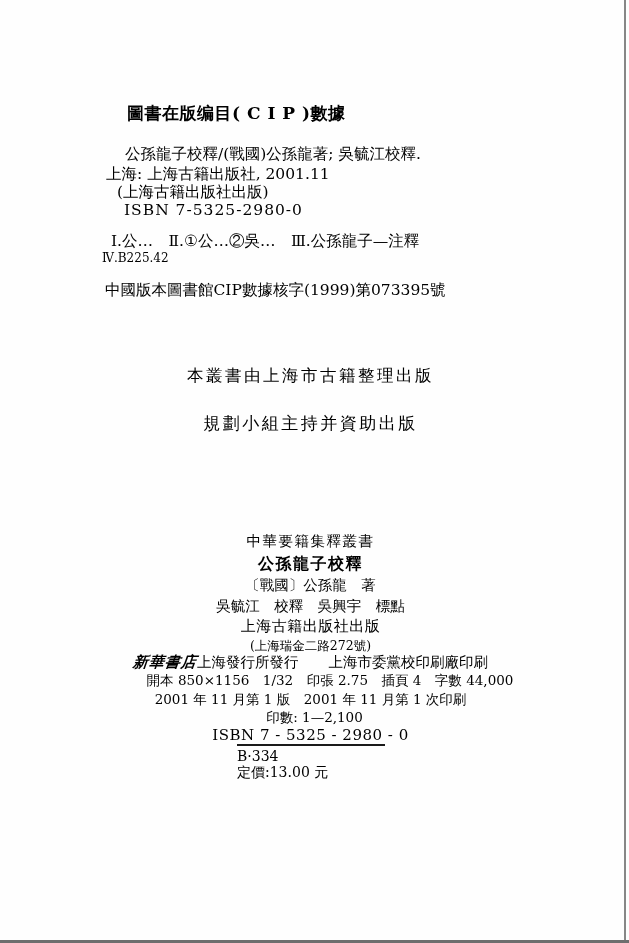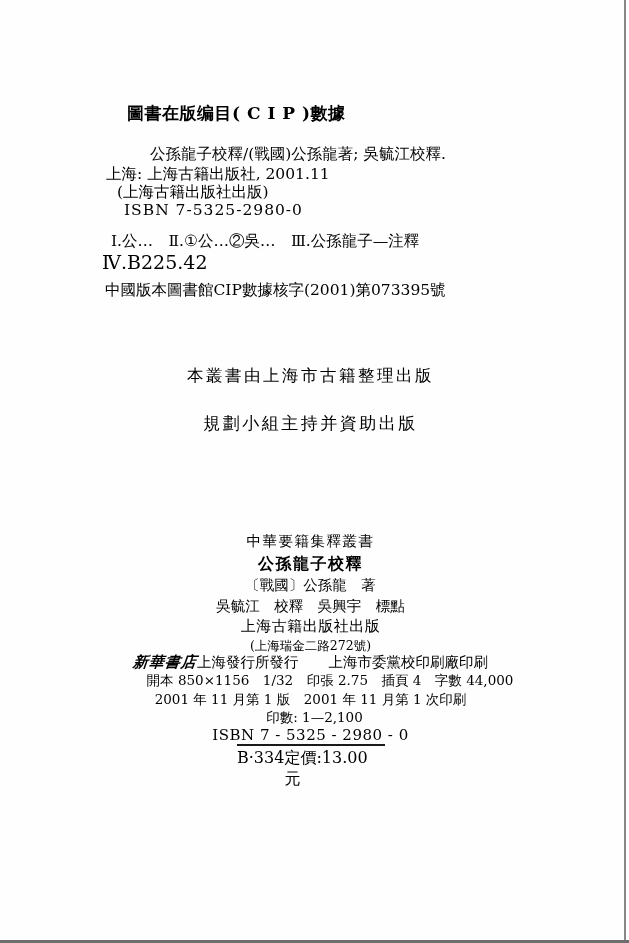--- a/index.html
+++ b/index.html
@@ -9,26 +9,26 @@
     background:#fefefe;
     overflow:hidden;
     font-family:"DejaVu Serif","Liberation Serif",serif;
     color:#000000;
   }
   .abs{position:absolute;white-space:nowrap;}
   .ctr{position:absolute;left:0;right:8px;text-align:center;white-space:nowrap;}
 
   
   .cip-header{left:127px;top:102px;font-size:17px;font-weight:bold;letter-spacing:.5px;}
-  .cip-entry1{left:150px;top:144px;font-size:15.5px;}
+  .cip-entry1{left:125px;top:144px;font-size:15.5px;}
   .cip-entry2{left:106px;top:164px;font-size:15.5px;}
   .cip-entry3{left:117px;top:182px;font-size:15.5px;}
   .cip-entry4{left:124px;top:201px;font-size:15.5px;letter-spacing:1px;}
   .cip-class1{left:111px;top:231px;font-size:15.5px;}
-  .cip-class2{left:102px;top:251px;font-size:19px;}
+  .cip-class2{left:102px;top:251px;font-size:12px;}
   .cip-registry{left:105px;top:280px;font-size:15.5px;}
 
   
   .funding1{top:365px;font-size:16.5px;letter-spacing:2.5px;}
   .funding2{top:412px;font-size:17px;letter-spacing:2.5px;}
 
   
   .series{top:532px;font-size:14.5px;letter-spacing:1.5px;}
   .title{top:554px;font-size:16px;font-weight:bold;letter-spacing:1.5px;}
   .author{top:576px;font-size:14.5px;}
@@ -36,39 +36,39 @@
   .publisher{top:617px;font-size:15px;letter-spacing:.5px;}
   .address{top:638px;font-size:12.5px;}
   .dist{top:653px;font-size:14.5px;}
   .dist .script{font-style:italic;font-weight:bold;font-size:15px;letter-spacing:1px;transform:skewX(-6deg);display:inline-block;}
   .dist .gap{display:inline-block;width:30px;}
   .format{top:672px;font-size:13.5px;padding-left:39px;}
   .edition{top:691px;font-size:13.5px;}
   .printrun{top:709px;font-size:13.5px;padding-left:8px;}
   .isbnline{top:726px;font-size:15px;letter-spacing:.5px;}
   .isbn-rule{position:absolute;top:744px;left:237px;width:148px;height:2px;background:#1a1a1a;}
-  .pricerow{position:absolute;top:748px;left:237px;width:148px;display:flex;justify-content:space-between;font-size:16px;}
+  .pricerow{position:absolute;top:748px;left:237px;width:148px;display:flex;justify-content:space-between;font-size:14px;flex-direction:column;}
 
   
   .edge-right{position:absolute;top:0;right:3px;width:2px;height:100%;background:#878787;}
   .edge-bottom{position:absolute;left:0;bottom:0;width:100%;height:3px;background:#6e6e6e;}
 </style>
 </head>
 <body>
 
 <div class="page">
 
   <div class="abs cip-header">圖書在版编目( C I P )數據</div>
   <div class="abs cip-entry1">公孫龍子校釋/(戰國)公孫龍著; 吳毓江校釋.</div>
   <div class="abs cip-entry2">上海: 上海古籍出版社, 2001.11</div>
   <div class="abs cip-entry3">(上海古籍出版社出版)</div>
   <div class="abs cip-entry4">ISBN 7-5325-2980-0</div>
   <div class="abs cip-class1">Ⅰ.公…　Ⅱ.①公…②吳…　Ⅲ.公孫龍子—注釋</div>
   <div class="abs cip-class2">Ⅳ.B225.42</div>
-  <div class="abs cip-registry">中國版本圖書館CIP數據核字(2001)第073395號</div>
+  <div class="abs cip-registry">中國版本圖書館CIP數據核字(1999)第073395號</div>
 
   <div class="ctr funding1">本叢書由上海市古籍整理出版</div>
   <div class="ctr funding2">規劃小組主持并資助出版</div>
 
   <div class="ctr series">中華要籍集釋叢書</div>
   <div class="ctr title">公孫龍子校釋</div>
   <div class="ctr author">〔戰國〕公孫龍　著</div>
   <div class="ctr editors">吳毓江　校釋　吳興宇　標點</div>
   <div class="ctr publisher">上海古籍出版社出版</div>
   <div class="ctr address">(上海瑞金二路272號)</div>

